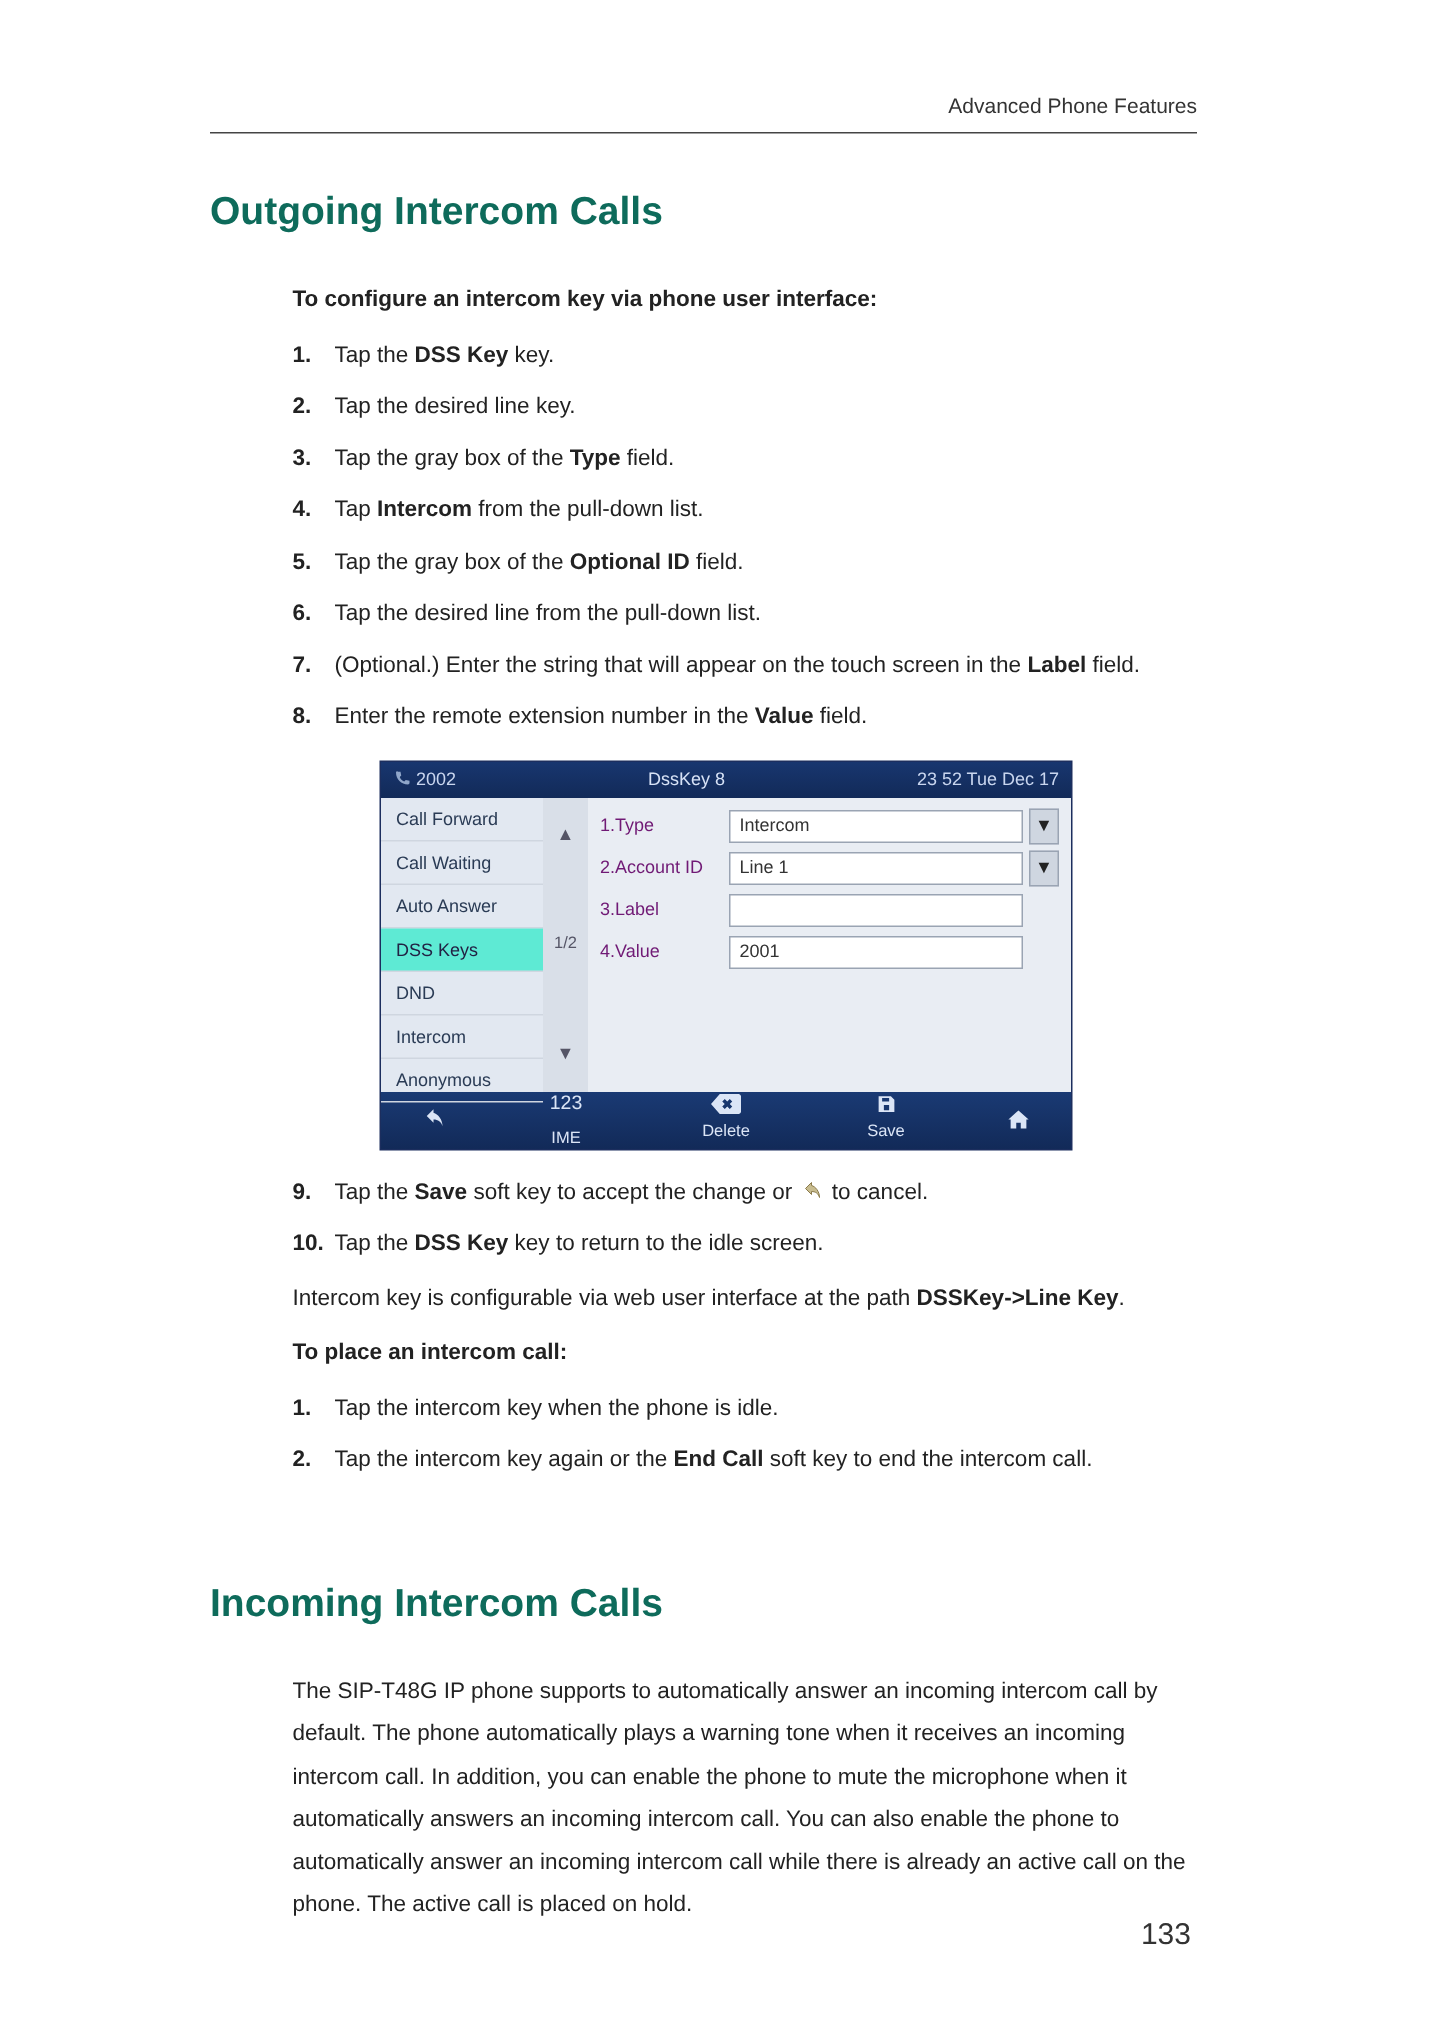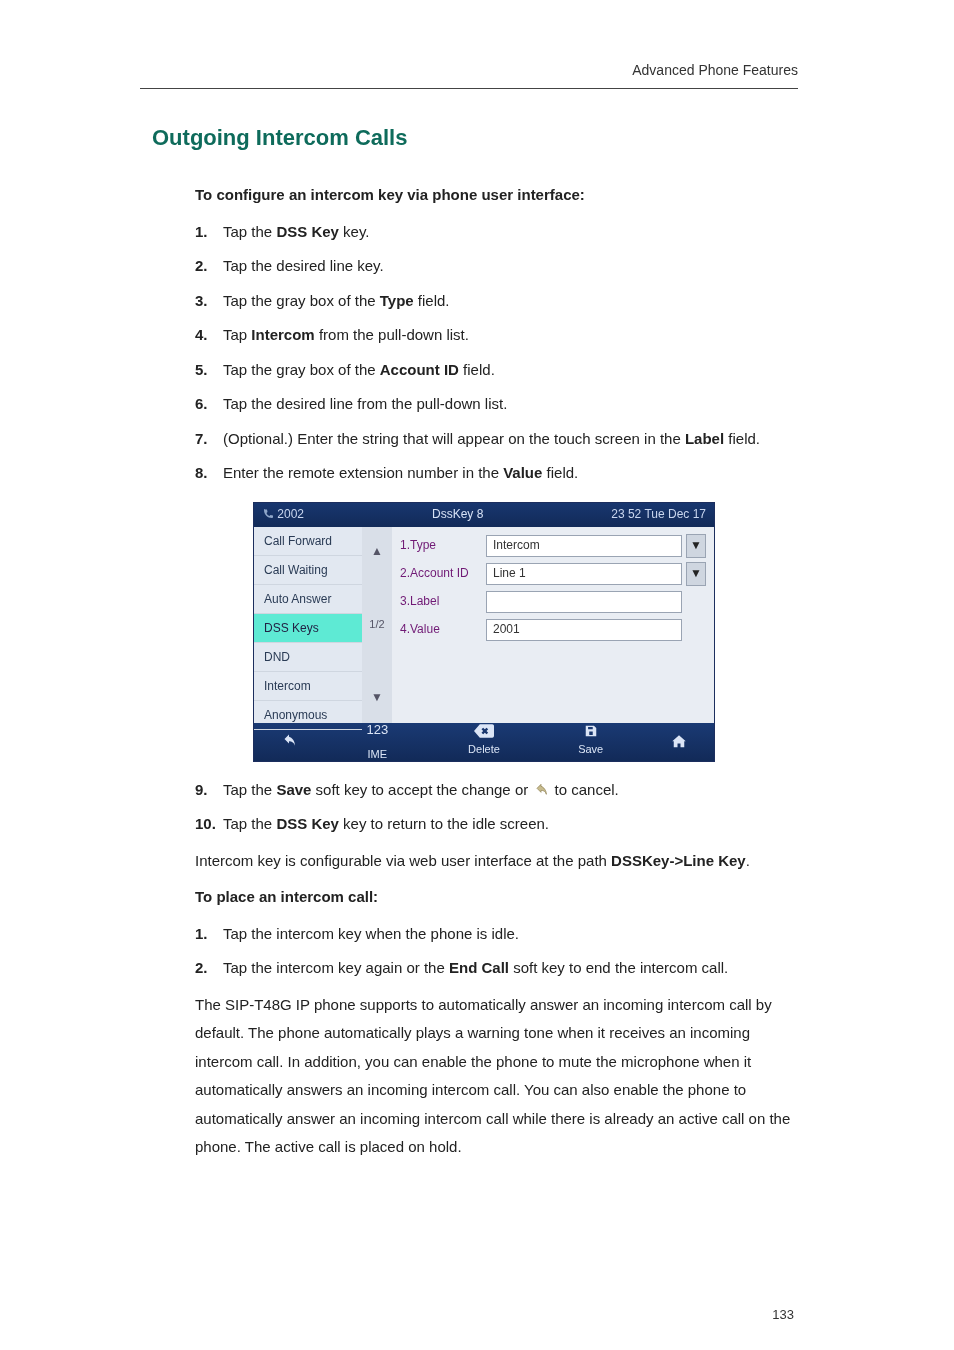--- a/index.html
+++ b/index.html
@@ -24,23 +24,23 @@
   }
   .header-rule {
     position: absolute;
     top: 88px;
     left: 140px;
     right: 90px;
     border-top: 1px solid #444;
   }
   h2.section {
     color: #0e6b5b;
-    font-size: 22px;
+    font-size: 26px;
     font-weight: 700;
-    margin: 65px 0 30px 12px;
+    margin: 65px 0 30px 0;
   }
   .content {
     margin-left: 55px;
     font-size: 15px;
     line-height: 1.9;
   }
   .content p { margin: 8px 0; }
   .bold { font-weight: 700; }
   ol.steps {
     list-style: none;
@@ -166,44 +166,44 @@
     justify-content: center;
     font-size: 11px;
     gap: 1px;
   }
   .phone .softbar .sk.first { flex: 0 0 70px; }
   .phone .softbar .sk.last { flex: 0 0 70px; }
   .phone .softbar svg { display:block; }
 
   .page-num {
     position: absolute;
-    bottom: 28px;
+    bottom: 48px;
     right: 94px;
-    font-size: 13px;
+    font-size: 20px;
     color: #333;
   }
 </style>
 </head>
 <body>
 
 <div class="page">
   <div class="header-right">Advanced Phone Features</div>
   <div class="header-rule"></div>
 
   <h2 class="section">Outgoing Intercom Calls</h2>
 
   <div class="content">
     <p class="bold">To configure an intercom key via phone user interface:</p>
 
     <ol class="steps">
       <li><span class="num">1.</span><span>Tap the </span><span class="bold">DSS Key</span><span> key.</span></li>
       <li><span class="num">2.</span><span>Tap the desired line key.</span></li>
       <li><span class="num">3.</span><span>Tap the gray box of the </span><span class="bold">Type</span><span> field.</span></li>
       <li><span class="num">4.</span><span>Tap </span><span class="bold">Intercom</span><span> from the pull-down list.</span></li>
-      <li><span class="num">5.</span><span>Tap the gray box of the </span><span class="bold">Account ID</span><span> field.</span></li>
+      <li><span class="num">5.</span><span>Tap the gray box of the </span><span class="bold">Optional ID</span><span> field.</span></li>
       <li><span class="num">6.</span><span>Tap the desired line from the pull-down list.</span></li>
       <li><span class="num">7.</span><span>(Optional.) Enter the string that will appear on the touch screen in the </span><span class="bold">Label</span><span> field.</span></li>
       <li><span class="num">8.</span><span>Enter the remote extension number in the </span><span class="bold">Value</span><span> field.</span></li>
     </ol>
 
     <div class="phone">
       <div class="titlebar">
         <span>
           <svg width="12" height="12" viewBox="0 0 24 24" style="vertical-align:-2px">
               <path fill="#8fa6c9" d="M6 2c-1 0-2 1-2 2 0 9 7 16 16 16 1 0 2-1 2-2v-3l-5-1-2 2c-3-1-5-3-6-6l2-2-1-5H6z"></path>
@@ -292,18 +292,19 @@
 
     <p class="bold">To place an intercom call:</p>
     <ol class="steps">
       <li><span class="num">1.</span><span>Tap the intercom key when the phone is idle.</span></li>
     </ol>
     <ol class="steps">
       <li><span class="num">2.</span><span>Tap the intercom key again or the </span><span class="bold">End Call</span><span> soft key to end the intercom call.</span></li>
     </ol>
   </div>
 
+  <h2 class="section">Incoming Intercom Calls</h2>
   <div class="content">
     <p>The SIP-T48G IP phone supports to automatically answer an incoming intercom call by default. The phone automatically plays a warning tone when it receives an incoming intercom call. In addition, you can enable the phone to mute the microphone when it automatically answers an incoming intercom call. You can also enable the phone to automatically answer an incoming intercom call while there is already an active call on the phone. The active call is placed on hold.</p>
   </div>
 
   <div class="page-num">133</div>
 </div>
 
 </body></html>

